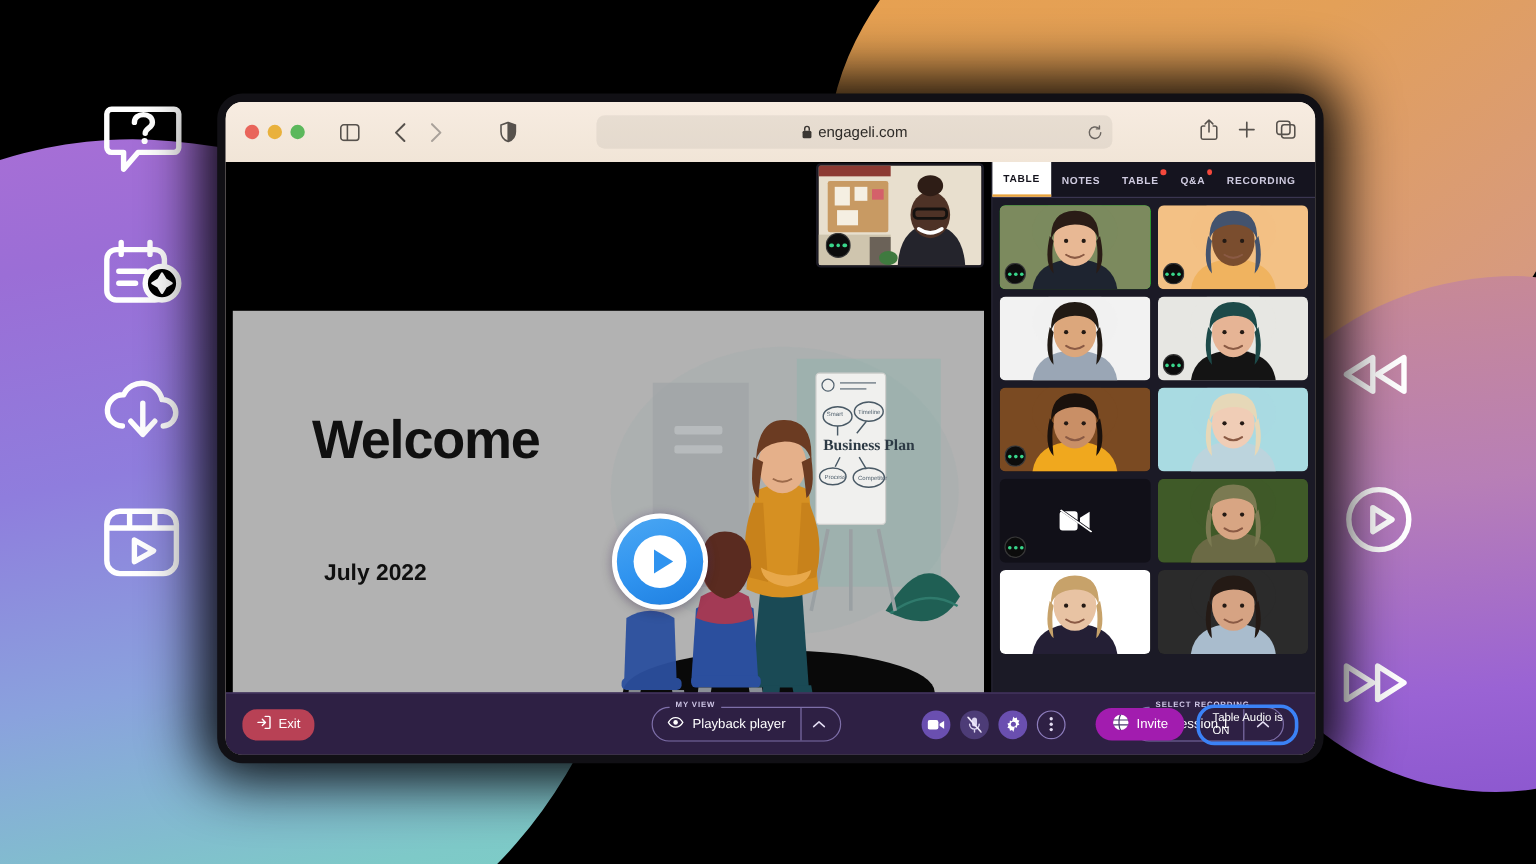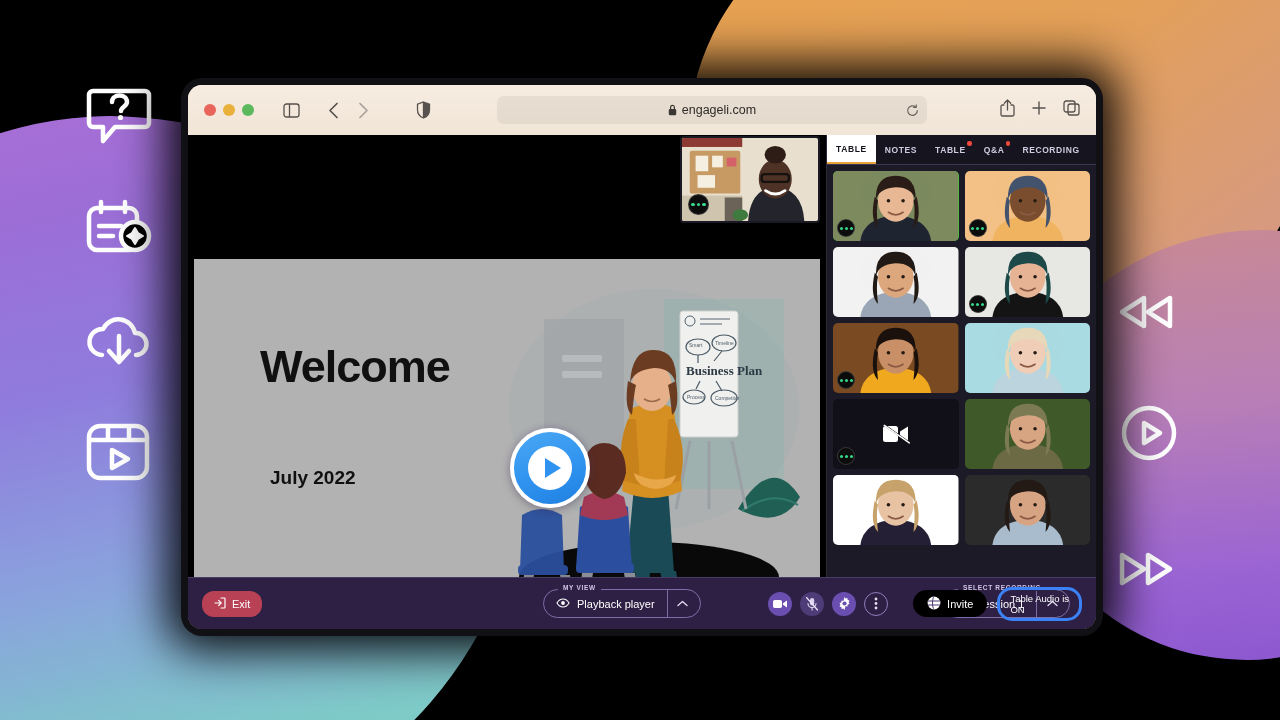--- a/index.html
+++ b/index.html
@@ -137,21 +137,21 @@
     position:absolute; top:-6px; left:14px; background:#2e2044; padding: 0 5px;
     font-size:6.5px; letter-spacing:.7px; color:#cfc6e6; font-weight:700;
   }
   .fieldset .fval { font-size:11px; color:#fff; padding-right:12px; display:flex; align-items:center; gap:7px; }
   .fieldset .divider { width:1px; height:27px; background:#7d6ea8; }
   .fieldset .caret { width:30px; display:flex; align-items:center; justify-content:center; color:#e3dcf2; }
   .round-btn { width:24px;height:24px;border-radius:50%; display:flex;align-items:center;justify-content:center; }
   .round-btn.filled { background:#6a4fb0; }
   .round-btn.outline { border:1px solid #8d7dbd; }
   .round-btn.muted { background:#4d3c77; }
-  #invite-btn { background:#000000; }
+  #invite-btn { background:#a21caf; }
   #table-audio {
     border:3px solid #3b82f6; border-radius:15px; padding:3px 10px; color:#fff;
     font-size:9.5px; line-height:11px; text-align:left; background:transparent;
   }
   #tb-left { display:flex; align-items:center; gap:0; }
   #tb-myview { position:absolute; left:355px; }
   #tb-media  { position:absolute; left:580px; display:flex; gap:8px; }
   #tb-rec    { position:absolute; left:755px; }
   #tb-right  { position:absolute; right:14px; display:flex; align-items:center; gap:10px; }
 </style>

